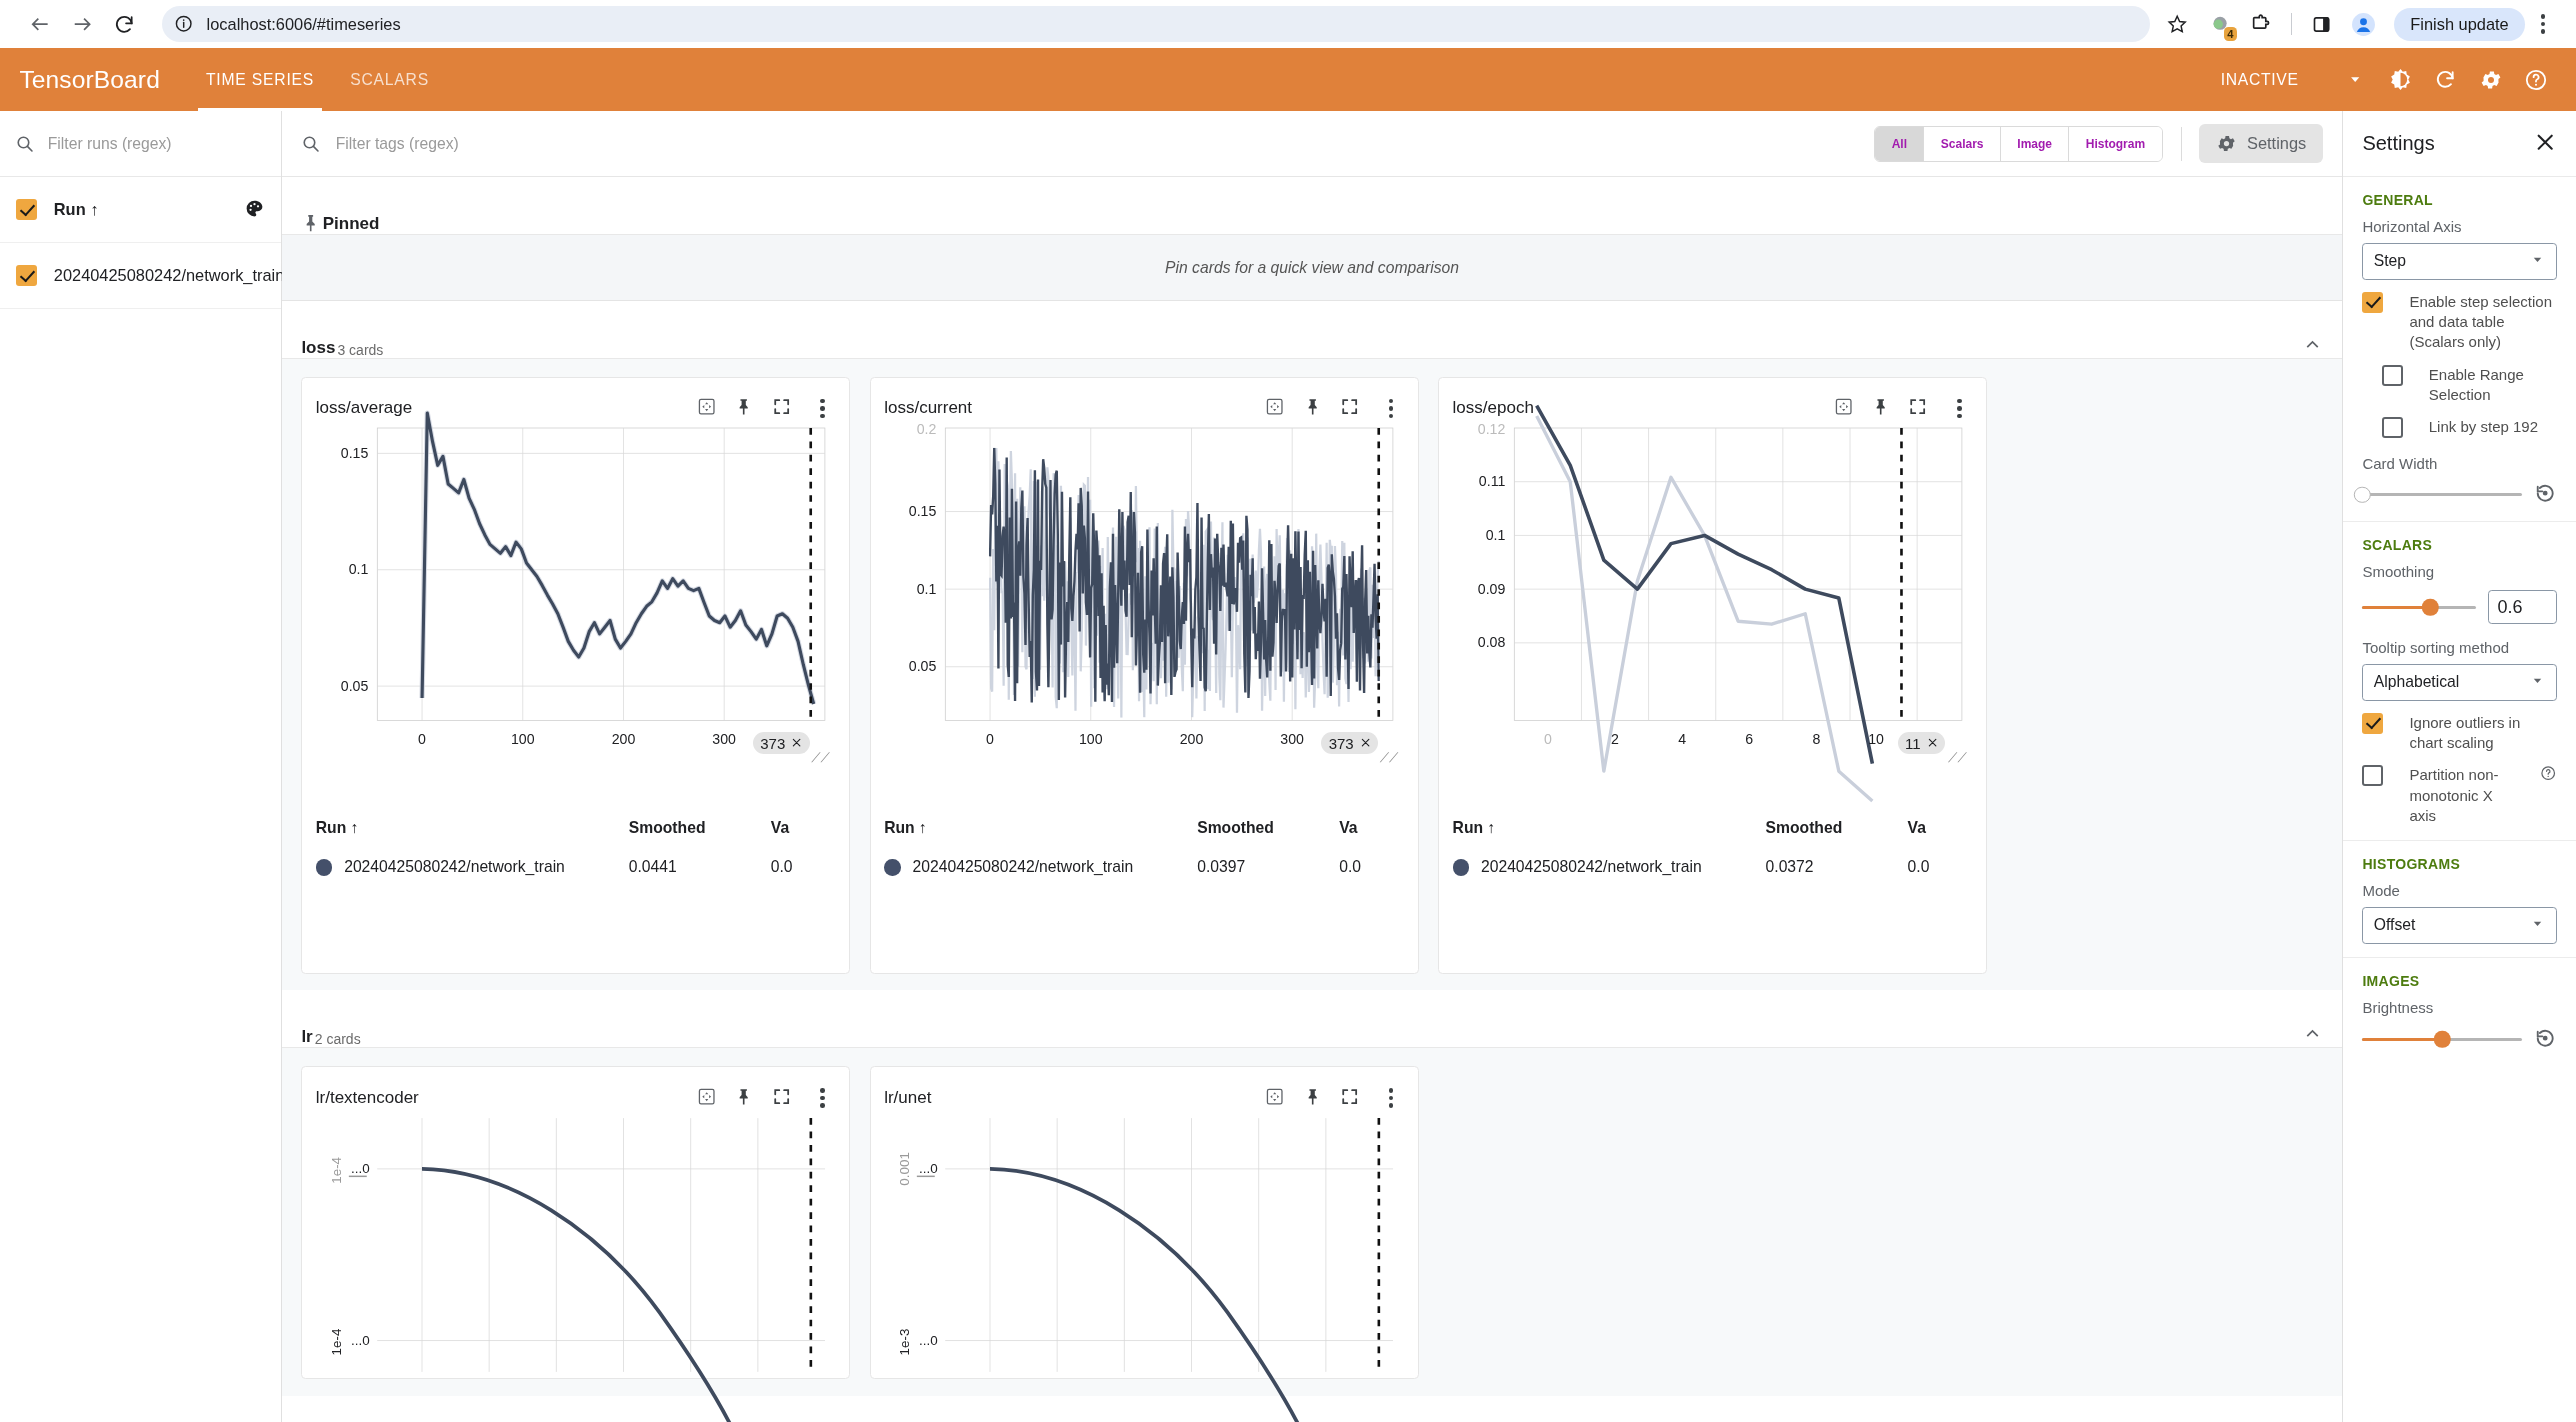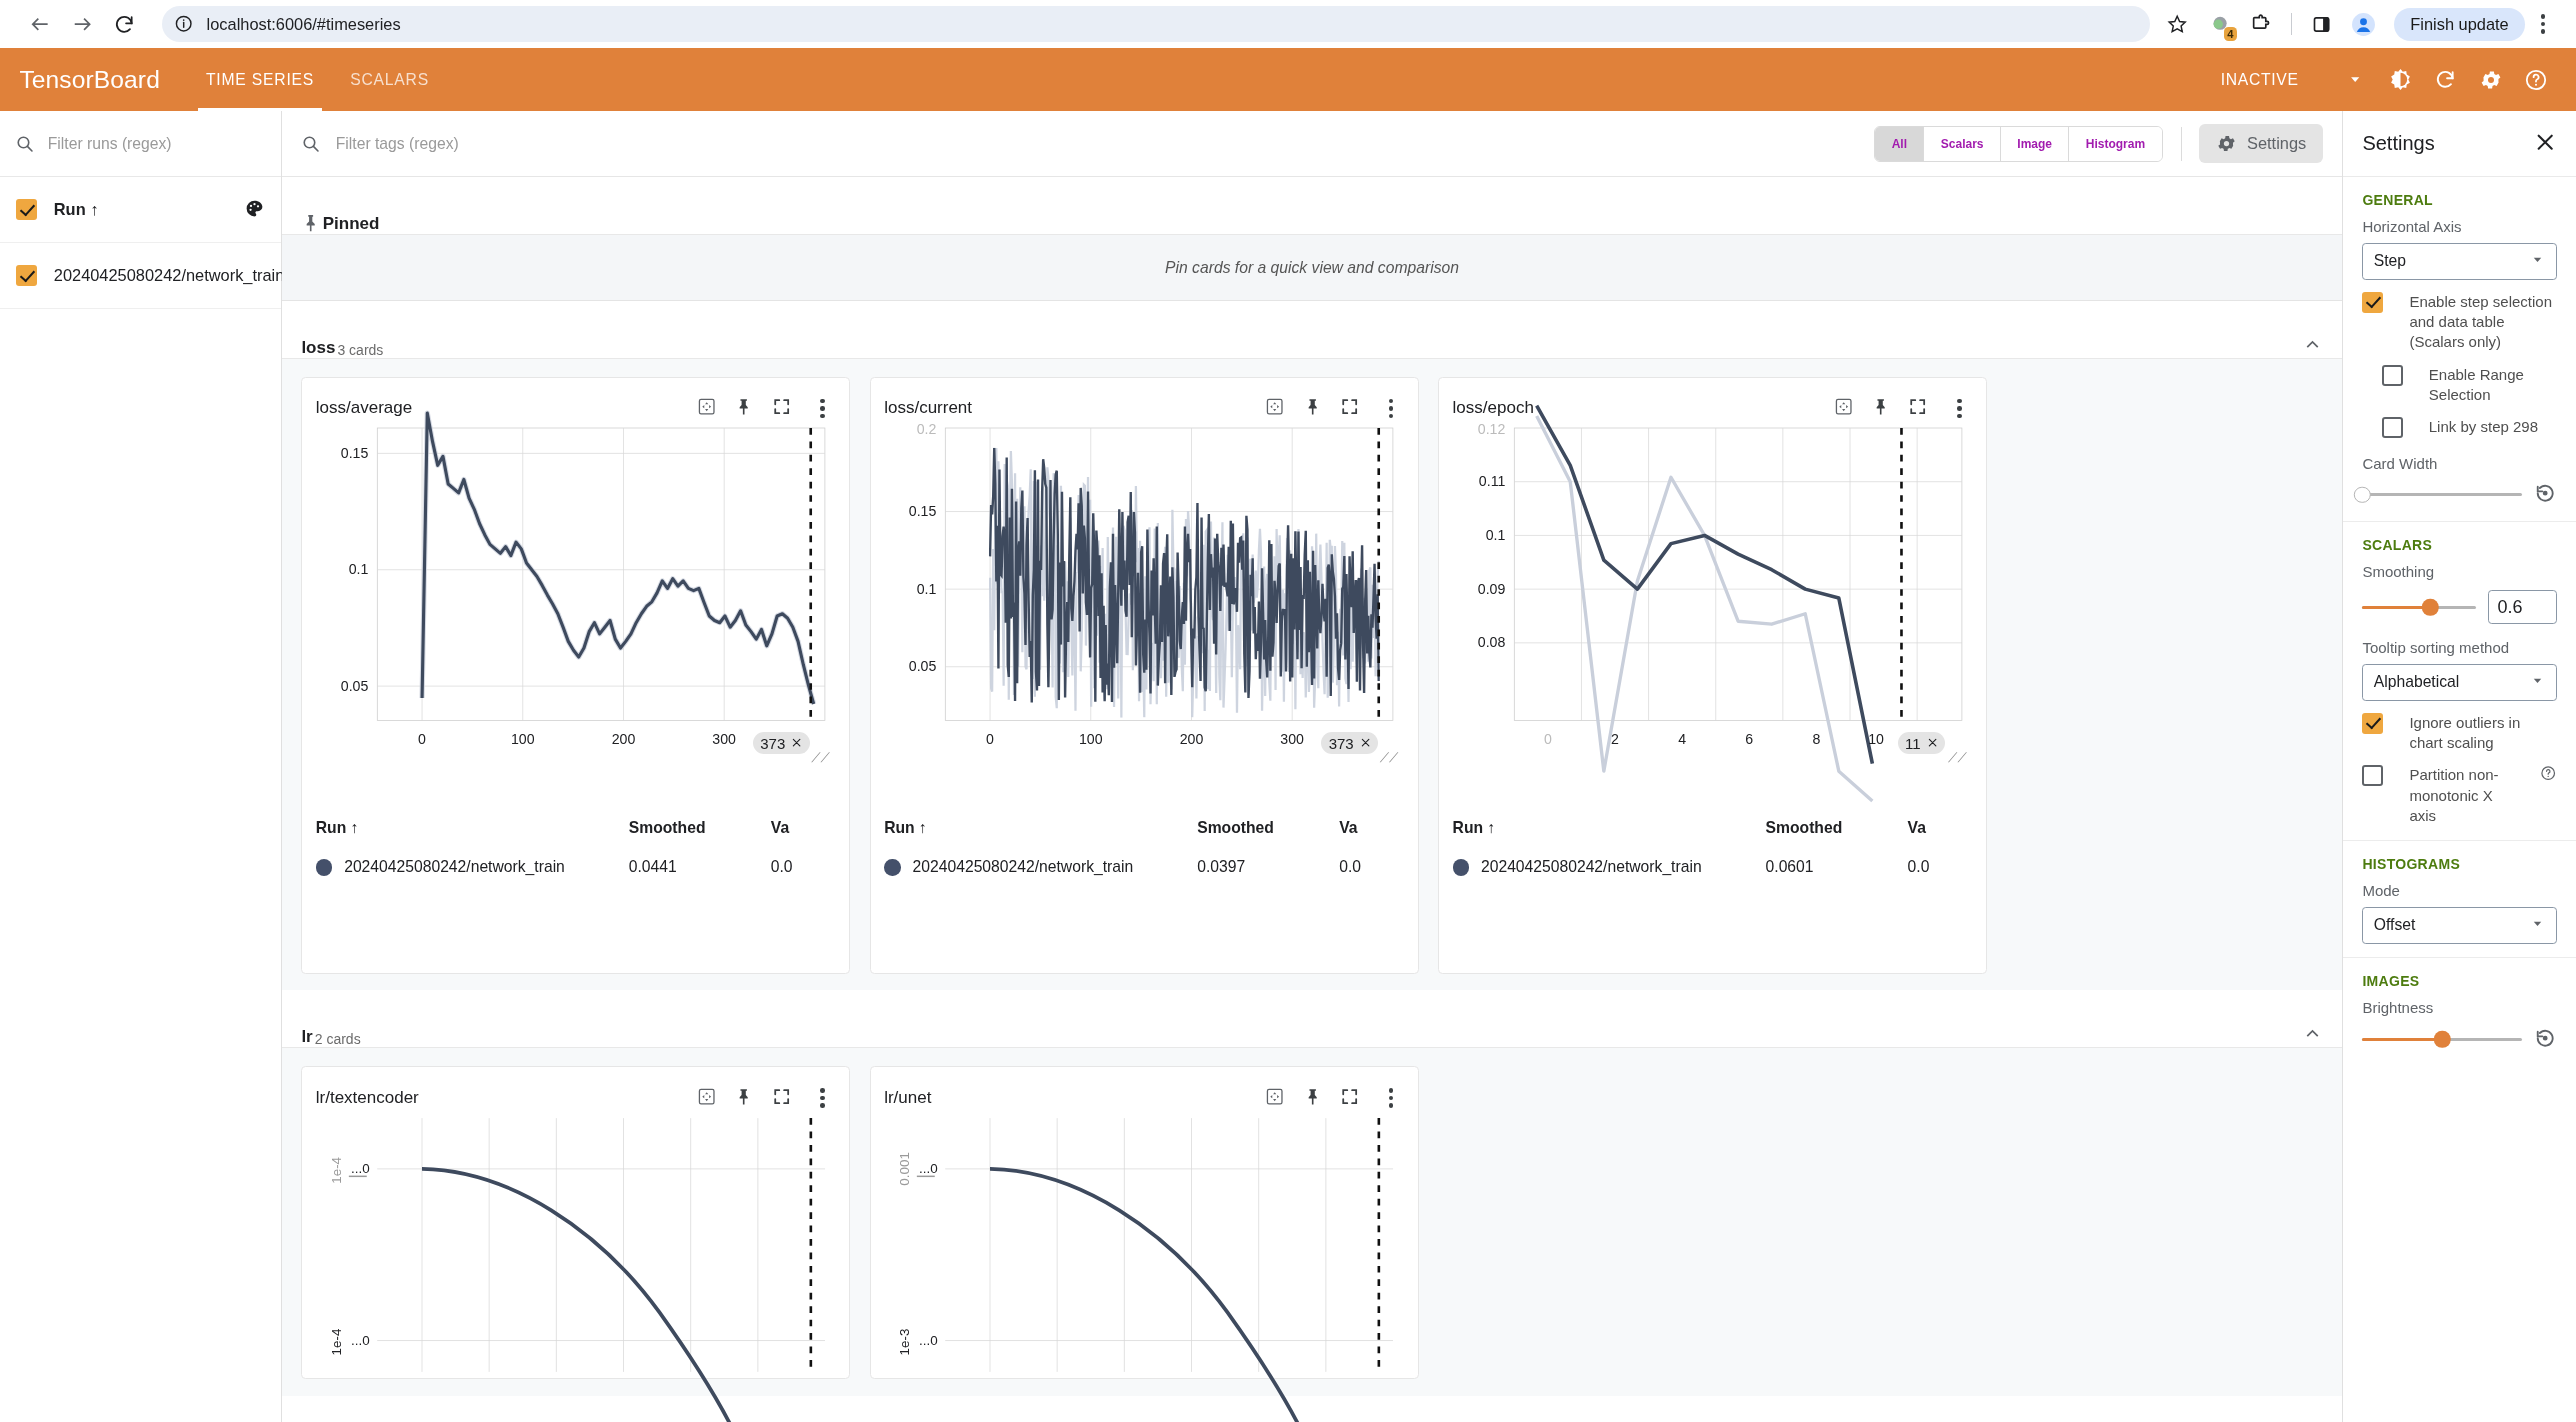--- a/index.html
+++ b/index.html
@@ -610,21 +610,21 @@
             <div class="dt-head">
               <span class="dt-run">Run ↑</span>
               <span class="dt-sm">Smoothed</span>
               <span class="dt-va">Va</span>
             </div>
             <div class="dt-row">
               <span class="dt-run">
                   <i class="dt-dot"></i>
                   <span>20240425080242/network_train</span>
                 </span>
-              <span class="dt-sm">0.0601</span>
+              <span class="dt-sm">0.0372</span>
               <span class="dt-va">0.0</span>
             </div>
           </div>
         </div>
       </div>
 
       <div class="section-head">
         <span class="title">lr</span>
         <span class="sub">2 cards</span>
         <span class="collapse-caret">
@@ -750,21 +750,21 @@
       <div class="sp-check">
         <span class="cbox on"></span>
         <span class="txt">Enable step selection and data table (Scalars only)</span>
       </div>
       <div class="sp-check indent">
         <span class="cbox off"></span>
         <span class="txt">Enable Range Selection</span>
       </div>
       <div class="sp-check indent">
         <span class="cbox off"></span>
-        <span class="txt">Link by step 298</span>
+        <span class="txt">Link by step 192</span>
       </div>
       <div class="sp-label" style="margin-top:16.4px">Card Width</div>
       <div class="slider-row">
         <span class="track">
           <span class="fill" style="width:0%"></span>
           <span class="knob hollow" style="left:0%"></span>
         </span>
         <span class="reset-icon">
           <svg width="22.4" height="22.4" viewBox="0 0 24 24" fill="none" stroke="currentColor" stroke-width="2" stroke-linecap="round">
               <path d="M4 12a8 8 0 1 0 2.3-5.6"></path>

